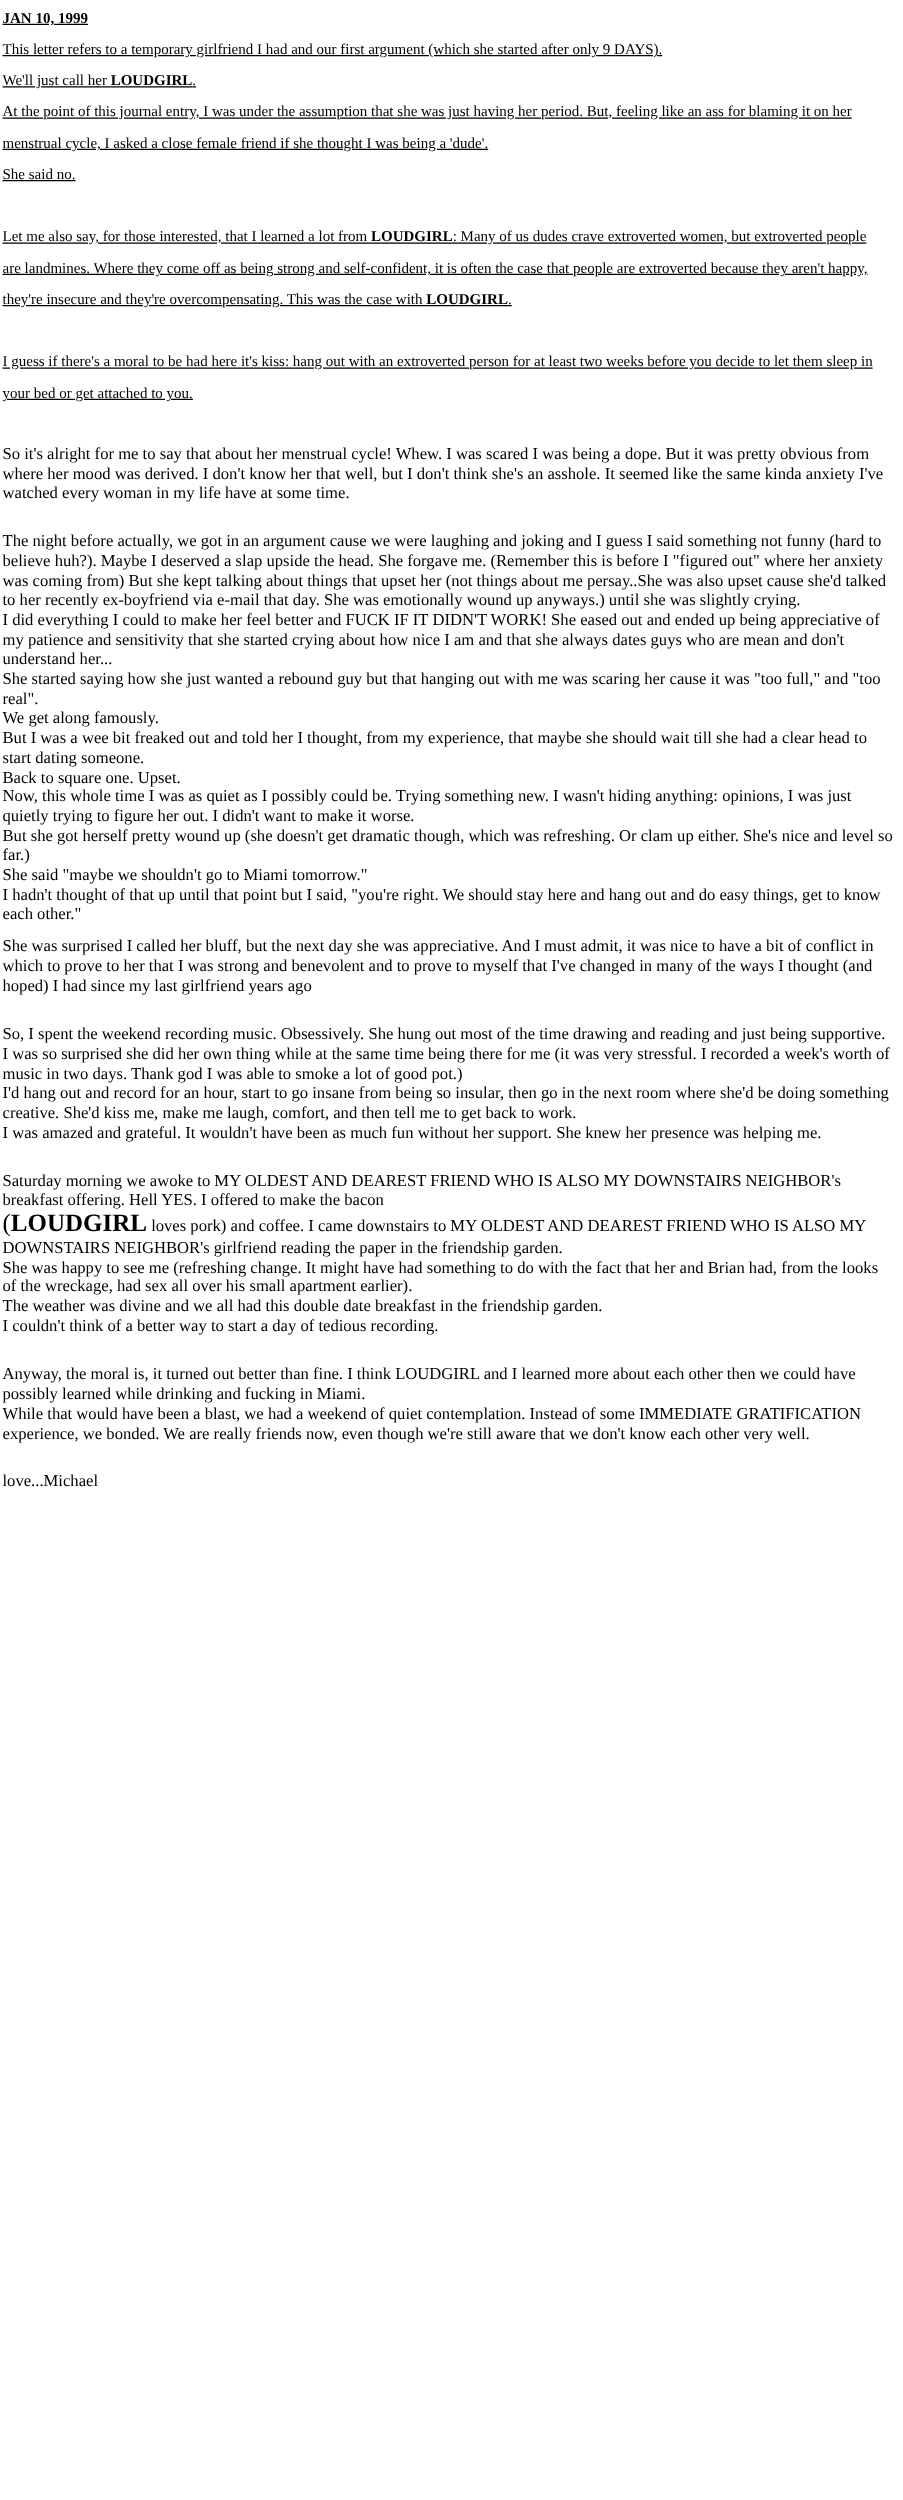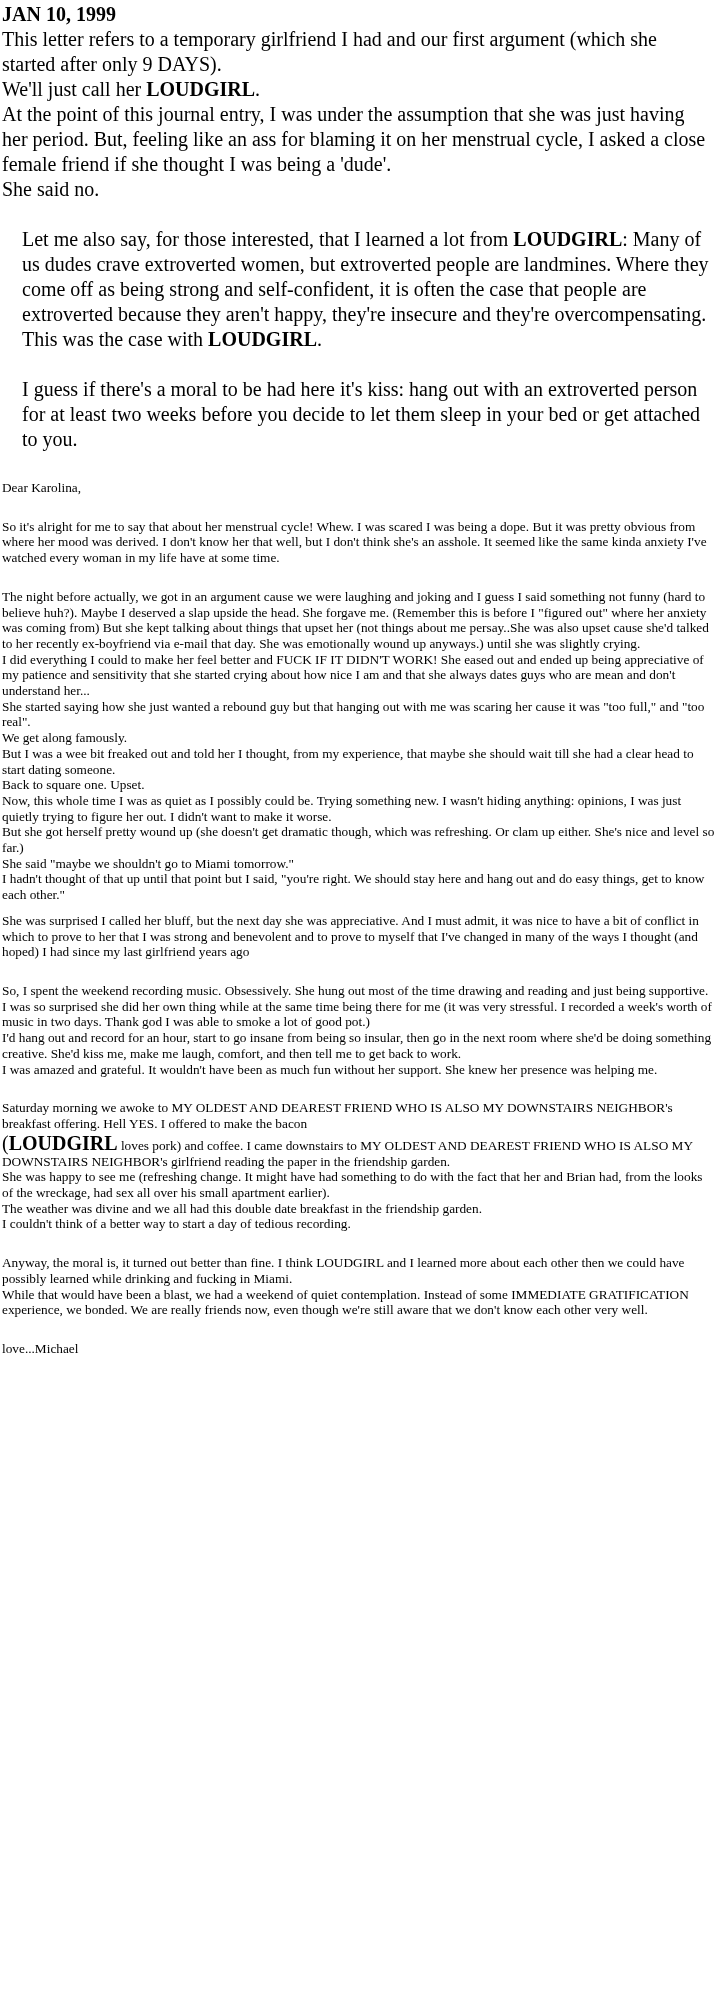--- a/index.html
+++ b/index.html
@@ -12,30 +12,30 @@
     height: 2000px;
     overflow: hidden;
     color: #000000;
     font-family: "Liberation Serif", "DejaVu Serif", serif;
   }
   .page {
     padding: 2px 0 0 2px;
   }
   
   .intro {
-    font-size: 20px;
+    font-size: 12px;
     line-height: 25px;
     max-width: 708px;
+    text-decoration: underline;
   }
   .intro-para {
     margin: 0;
   }
   .intro-para + .intro-para {
     margin-top: 25px;
-    margin-left: 20px;
   }
   
   .letter {
     margin-top: 28px;
     font-size: 13.3px;
     line-height: 15.7px;
     max-width: 714px;
   }
   .block {
     margin: 0;
@@ -48,21 +48,20 @@
 </head>
 <body>
 
 <div class="page">
   <div class="intro">
       <div class="intro-para"><span class="bold">JAN 10, 1999</span><br><span>This letter refers to a temporary girlfriend I had and our first argument (which she started after only 9 DAYS).</span><br><span>We'll just call her </span><span class="bold">LOUDGIRL</span><span>.</span><br><span>At the point of this journal entry, I was under the assumption that she was just having her period. But, feeling like an ass for blaming it on her menstrual cycle, I asked a close female friend if she thought I was being a 'dude'.</span><br><span>She said no.</span></div>
       <div class="intro-para"><span>Let me also say, for those interested, that I learned a lot from </span><span class="bold">LOUDGIRL</span><span>: Many of us dudes crave extroverted women, but extroverted people are landmines. Where they come off as being strong and self-confident, it is often the case that people are extroverted because they aren't happy, they're insecure and they're overcompensating. This was the case with </span><span class="bold">LOUDGIRL</span><span>.</span></div>
       <div class="intro-para"><span>I guess if there's a moral to be had here it's kiss: hang out with an extroverted person for at least two weeks before you decide to let them sleep in your bed or get attached to you.</span></div>
     </div>
   <div class="letter">
-      <div class="block"><span>Dear Karolina,</span></div>
       <div class="block gap-lg"><span>So it's alright for me to say that about her menstrual cycle! Whew. I was scared I was being a dope. But it was pretty obvious from where her mood was derived. I don't know her that well, but I don't think she's an asshole. It seemed like the same kinda anxiety I've watched every woman in my life have at some time.</span></div>
       <div class="block gap-lg"><span>The night before actually, we got in an argument cause we were laughing and joking and I guess I said something not funny (hard to believe huh?). Maybe I deserved a slap upside the head. She forgave me. (Remember this is before I "figured out" where her anxiety was coming from) But she kept talking about things that upset her (not things about me persay..She was also upset cause she'd talked to her recently ex-boyfriend via e-mail that day. She was emotionally wound up anyways.) until she was slightly crying.</span><br><span>I did everything I could to make her feel better and FUCK IF IT DIDN'T WORK! She eased out and ended up being appreciative of my patience and sensitivity that she started crying about how nice I am and that she always dates guys who are mean and don't understand her...</span><br><span>She started saying how she just wanted a rebound guy but that hanging out with me was scaring her cause it was "too full," and "too real".</span><br><span>We get along famously.</span><br><span>But I was a wee bit freaked out and told her I thought, from my experience, that maybe she should wait till she had a clear head to start dating someone.</span><br><span>Back to square one. Upset.</span><br><span>Now, this whole time I was as quiet as I possibly could be. Trying something new. I wasn't hiding anything: opinions, I was just quietly trying to figure her out. I didn't want to make it worse.</span><br><span>But she got herself pretty wound up (she doesn't get dramatic though, which was refreshing. Or clam up either. She's nice and level so far.)</span><br><span>She said "maybe we shouldn't go to Miami tomorrow."</span><br><span>I hadn't thought of that up until that point but I said, "you're right. We should stay here and hang out and do easy things, get to know each other."</span></div>
       <div class="block gap-sm"><span> She was surprised I called her bluff, but the next day she was appreciative. And I must admit, it was nice to have a bit of conflict in which to prove to her that I was strong and benevolent and to prove to myself that I've changed in many of the ways I thought (and hoped) I had since my last girlfriend years ago</span></div>
       <div class="block gap-lg"><span>So, I spent the weekend recording music. Obsessively. She hung out most of the time drawing and reading and just being supportive. I was so surprised she did her own thing while at the same time being there for me (it was very stressful. I recorded a week's worth of music in two days. Thank god I was able to smoke a lot of good pot.)</span><br><span>I'd hang out and record for an hour, start to go insane from being so insular, then go in the next room where she'd be doing something creative. She'd kiss me, make me laugh, comfort, and then tell me to get back to work.</span><br><span>I was amazed and grateful. It wouldn't have been as much fun without her support. She knew her presence was helping me.</span></div>
       <div class="block gap-lg"><span>Saturday morning we awoke to MY OLDEST AND DEAREST FRIEND WHO IS ALSO MY DOWNSTAIRS NEIGHBOR's breakfast offering. Hell YES. I offered to make the bacon</span><br><span class="big">(</span><span class="bold big">LOUDGIRL</span><span> loves pork) and coffee. I came downstairs to MY OLDEST AND DEAREST FRIEND WHO IS ALSO MY DOWNSTAIRS NEIGHBOR's girlfriend reading the paper in the friendship garden.</span><br><span>She was happy to see me (refreshing change. It might have had something to do with the fact that her and Brian had, from the looks of the wreckage, had sex all over his small apartment earlier).</span><br><span>The weather was divine and we all had this double date breakfast in the friendship garden.</span><br><span>I couldn't think of a better way to start a day of tedious recording.</span></div>
       <div class="block gap-lg"><span>Anyway, the moral is, it turned out better than fine. I think LOUDGIRL and I learned more about each other then we could have possibly learned while drinking and fucking in Miami.</span><br><span>While that would have been a blast, we had a weekend of quiet contemplation. Instead of some IMMEDIATE GRATIFICATION experience, we bonded. We are really friends now, even though we're still aware that we don't know each other very well.</span></div>
       <div class="block gap-lg"><span>love...Michael</span></div>
     </div>
 </div>
 

